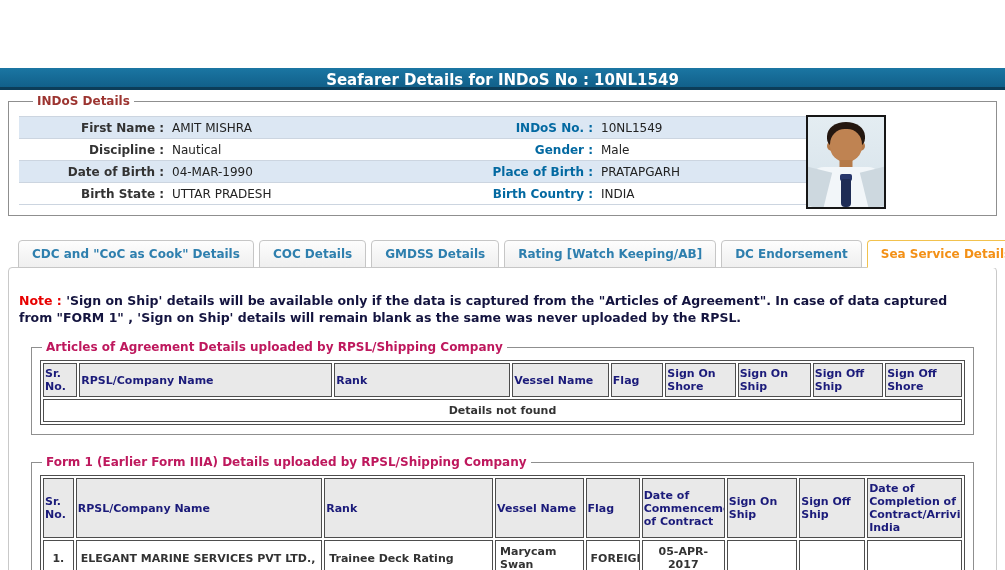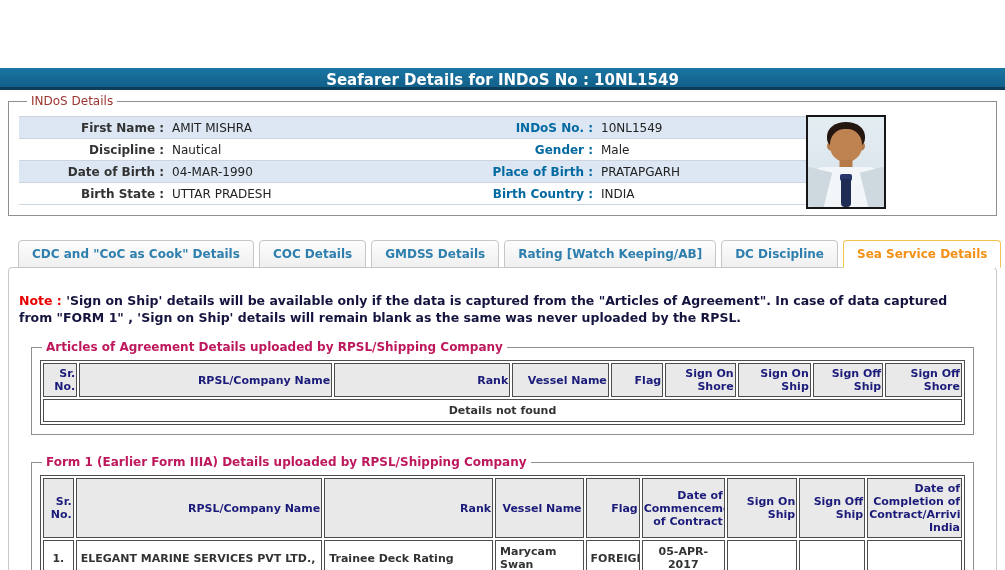--- a/index.html
+++ b/index.html
@@ -7,21 +7,21 @@
     font-family:"DejaVu Sans","Liberation Sans",sans-serif; }
 
   
   .titlebar { margin-top:68px; height:22px; line-height:25px; text-align:center;
     background:linear-gradient(180deg,#1b76a3 0%,#11608a 100%);
     border-bottom:3px solid #0c3d59; color:#fff; font-weight:bold; font-size:15px; }
 
   
   fieldset.indos { position:relative; margin:4px 8px 0 8px; border:1px solid #8f8f8f;
     padding:8px 0 10px 10px; min-height:106px; }
-  fieldset.indos legend { margin-left:8px; padding:0 4px; font-size:12px; font-weight:normal; color:#9c3430; }
+  fieldset.indos legend { margin-left:14px; padding:0 4px; font-size:12px; font-weight:bold; color:#9c3430; }
   .details { width:787px; border-top:1px solid #ccd5e0; }
   .drow { display:flex; align-items:center; height:22px; font-size:12px;
     border-bottom:1px solid #ccd5e0; background:#fff; }
   .drow.alt { background:#dce7f3; }
   .dlbl { font-weight:bold; color:#333; width:145px; text-align:right; white-space:nowrap; }
   .dval { color:#222; padding-left:8px; width:297px; white-space:nowrap; }
   .dlbl2 { font-weight:bold; color:#0369a1; width:105px; text-align:right; white-space:nowrap;margin-left:27px; }
   .dval2 { color:#222; padding-left:8px; white-space:nowrap; }
 
   
@@ -62,21 +62,21 @@
   .note { margin:0 8px 14px 0; font-size:12.5px; font-weight:bold; color:#14143f; line-height:17px; }
   .note .pre { color:#e80000; }
 
   fieldset.tblfs { margin:0 12px; border:1px solid #8f8f8f; padding:6px 8px 9px 8px; background:#fff; }
   fieldset.tblfs legend { padding:0 4px; margin-left:2px; font-size:12px; font-weight:bold; color:#be185d; }
   fieldset.tblfs + fieldset.tblfs { margin-top:20px; }
 
   table.data { width:100%; border-collapse:separate; border-spacing:2px;
     border:1px solid #4d4d4d; background:#fff; table-layout:fixed; }
   table.data th { background:#e9e9e9; color:#1b1b7a; font-size:11px; font-weight:bold;
-    text-align:right; border:1px solid #4d4d4d; padding:3px 1px; line-height:13px;
+    text-align:left; border:1px solid #4d4d4d; padding:3px 1px; line-height:13px;
     overflow:hidden; }
   table.data td { font-size:11px; font-weight:bold; color:#333; border:1px solid #4d4d4d;
     padding:4px 4px; line-height:13px; overflow:hidden; }
   td.l { text-align:left; }
   td.c { text-align:center; }
   td.notfound { color:#e00000; text-align:center; font-size:12px; padding:2px; }
 </style>
 </head>
 <body>
 
@@ -123,21 +123,21 @@
     <span class="knot"></span>
       <span class="tie"></span>
   </div>
 </fieldset>
 
 <div class="tabs">
   <div class="tab">CDC and "CoC as Cook" Details</div>
   <div class="tab">COC Details</div>
   <div class="tab">GMDSS Details</div>
   <div class="tab">Rating [Watch Keeping/AB]</div>
-  <div class="tab">DC Discipline</div>
+  <div class="tab">DC Endorsement</div>
   <div class="tab active">Sea Service Details</div>
 
 </div>
 
 <div class="panel">
 
   <div class="note">
     <span class="pre">Note :</span>
     <span>'Sign on Ship' details will be available only if the data is captured from the "Articles of Agreement". In case of data captured from "FORM 1" , 'Sign on Ship' details will remain blank as the same was never uploaded by the RPSL.</span>
   </div>

